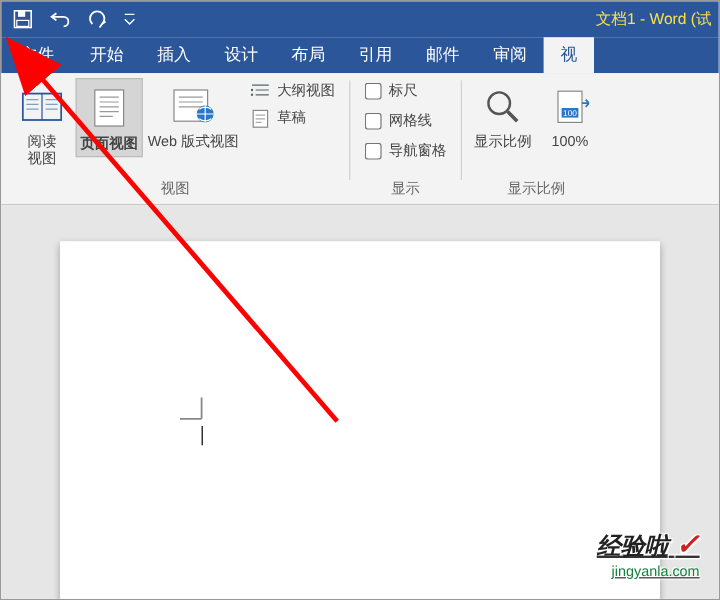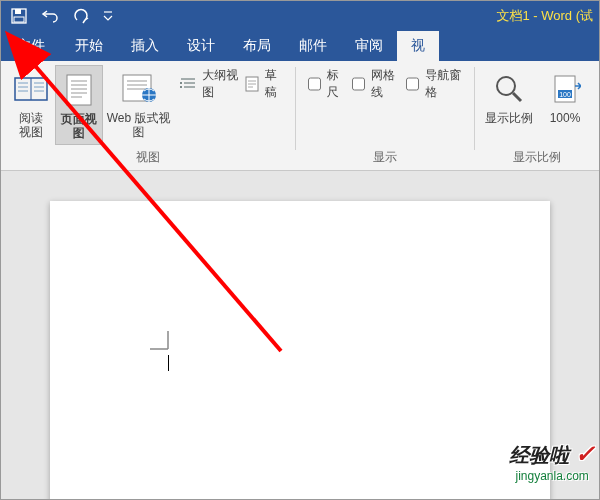--- a/index.html
+++ b/index.html
@@ -22,39 +22,39 @@
   .group { display: flex; flex-direction: column; padding: 4px 6px 2px 6px; }
   .group-body { flex: 1; display: flex; align-items: flex-start; }
   .group-label { text-align: center; font-size: 12px; color: #666; padding: 2px 0; }
   .sep { width: 1px; background: #d0d0d0; margin: 6px 0 20px 0; }
 
   .bigbtn { display: flex; flex-direction: column; align-items: center; justify-content: flex-start; width: 56px; padding: 4px 2px; font-size: 12px; color: #444; cursor: pointer; }
   .bigbtn.selected { background: #d5d5d5; border: 1px solid #bcbcbc; font-weight: bold; }
   .bigbtn .ico { height: 40px; display: flex; align-items: center; justify-content: center; }
   .bigbtn .lbl { text-align: center; line-height: 14px; margin-top: 2px; }
 
-  .smallcol { display: flex; flex-direction: row; gap: 6px; padding: 2px 6px; font-size: 12px; color: #444; }
+  .smallcol { display: flex; flex-direction: column; gap: 6px; padding: 2px 6px; font-size: 12px; color: #444; }
   .smallrow { display: flex; align-items: center; gap: 6px; cursor: pointer; }
   .smallrow .mini-ico { width: 16px; height: 16px; display: flex; align-items: center; justify-content: center; }
 
   .chk { display: flex; align-items: center; gap: 6px; font-size: 12px; color: #444; cursor: pointer; }
   .chk input { width: 14px; height: 14px; }
 
   
   .docarea { background: #e6e6e6; height: 330px; position: relative; display: flex; justify-content: center; padding-top: 30px; overflow: hidden; }
   .page { background: #fff; width: 500px; height: 400px; box-shadow: 0 2px 6px rgba(0,0,0,0.3); position: relative; }
   .corner { position: absolute; left: 100px; top: 130px; }
   .corner svg { display: block; }
   .cursor { position: absolute; left: 118px; top: 154px; width: 1px; height: 16px; background: #000; }
 
   
   .arrow-overlay { position: absolute; left: 0; top: 0; pointer-events: none; }
 
   
-  .watermark { position: absolute; right: 4px; bottom: 16px; text-align: center; color: #333; }
+  .watermark { position: absolute; right: 16px; bottom: 16px; text-align: right; color: #333; text-decoration: underline; }
   .watermark .wm-top { font-size: 20px; font-weight: bold; font-style: italic; color: #222; text-shadow: 1px 1px 0 #fff, -1px -1px 0 #fff, 1px -1px 0 #fff, -1px 1px 0 #fff; }
   .watermark .wm-top .check { color: #d02020; font-size: 24px; }
   .watermark .wm-bot { font-size: 12px; color: #15803d; text-shadow: 1px 1px 0 #fff, -1px -1px 0 #fff; }
 </style>
 </head>
 <body>
 
 <div class="titlebar">
   <div class="qat">
     <span class="icon">
@@ -85,20 +85,21 @@
   </div>
   <div class="doc-title">文档1 - Word (试</div>
 </div>
 
 <div class="menubar">
   <div class="tab file-tab">文件</div>
   <div class="tab">开始</div>
   <div class="tab">插入</div>
   <div class="tab">设计</div>
   <div class="tab">布局</div>
+  <div class="tab">引用</div>
   <div class="tab">邮件</div>
   <div class="tab">审阅</div>
   <div class="tab active">视</div>
 </div>
 
 <div class="ribbon">
 
   <div class="group">
     <div class="group-body">
       <div class="bigbtn">

